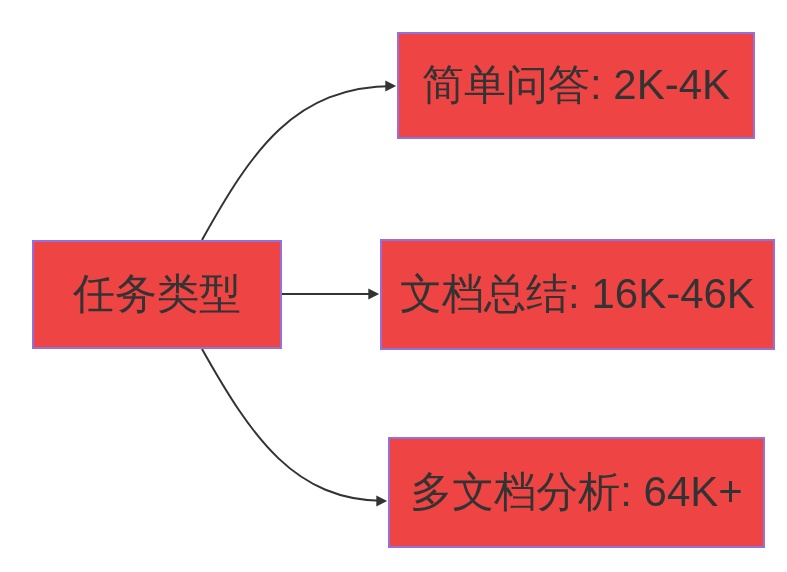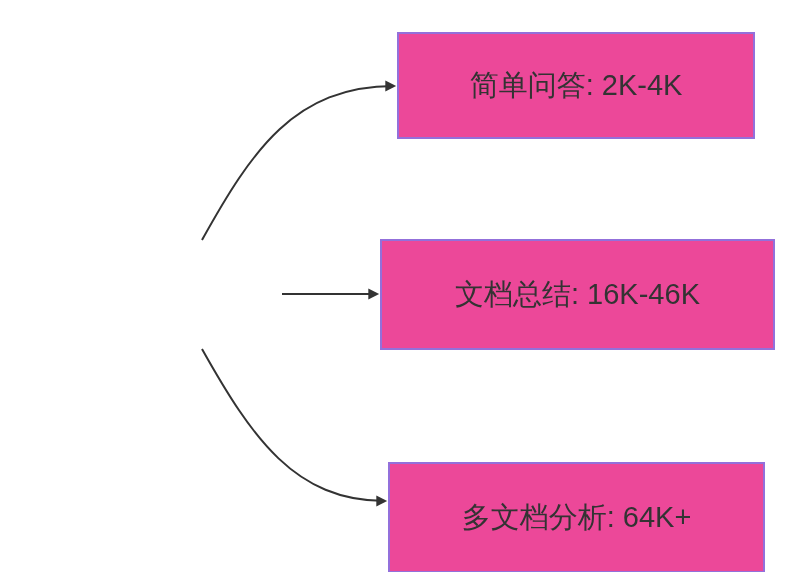--- a/index.html
+++ b/index.html
@@ -24,52 +24,55 @@
     pointer-events: none;
   }
   .edges path.edge {
     fill: none;
     stroke: #333333;
     stroke-width: 2px;
   }
   .node {
     position: absolute;
     box-sizing: border-box;
-    background: #ec4899;
+    background: #ef4444;
     border: 2px solid #9370DB;
     display: flex;
     align-items: center;
     justify-content: center;
     color: #333333;
-    font-size: 29px;
+    font-size: 42px;
     line-height: 1.2;
     white-space: nowrap;
     text-align: center;
   }
   .node-task-type   { left: 32px;  top: 240px; width: 250px; height: 109px; }
   .node-simple-qa   { left: 397px; top: 32px;  width: 358px; height: 107px; }
   .node-doc-summary { left: 380px; top: 239px; width: 395px; height: 111px; }
-  .node-multi-doc   { left: 388px; top: 462px; width: 377px; height: 111px; }
+  .node-multi-doc   { left: 388px; top: 437px; width: 377px; height: 111px; }
 </style>
 </head>
 <body>
 
 <div class="canvas">
 
   <svg class="edges" viewBox="0 0 787 572" xmlns="http://www.w3.org/2000/svg">
     <defs>
       <marker id="arrowhead" viewBox="0 0 12 12" refX="9" refY="6" markerWidth="15" markerHeight="13" markerUnits="userSpaceOnUse" orient="auto">
         <path d="M1,1 L11,6 L1,11 Z" fill="#333333"></path>
       </marker>
     </defs>
     <path class="edge" d="M202,240 C252,150 295,86 394,86" marker-end="url(#arrowhead)"></path>
     <path class="edge" d="M282,294 L377,294" marker-end="url(#arrowhead)"></path>
     <path class="edge" d="M202,349 C252,438 295,501 385,501" marker-end="url(#arrowhead)"></path>
   </svg>
 
+  <div class="node node-task-type">
+    <span>任务类型</span>
+  </div>
 
   <div class="node node-simple-qa">
     <span>简单问答: 2K-4K</span>
   </div>
 
   <div class="node node-doc-summary">
     <span>文档总结: 16K-46K</span>
   </div>
 
   <div class="node node-multi-doc">

